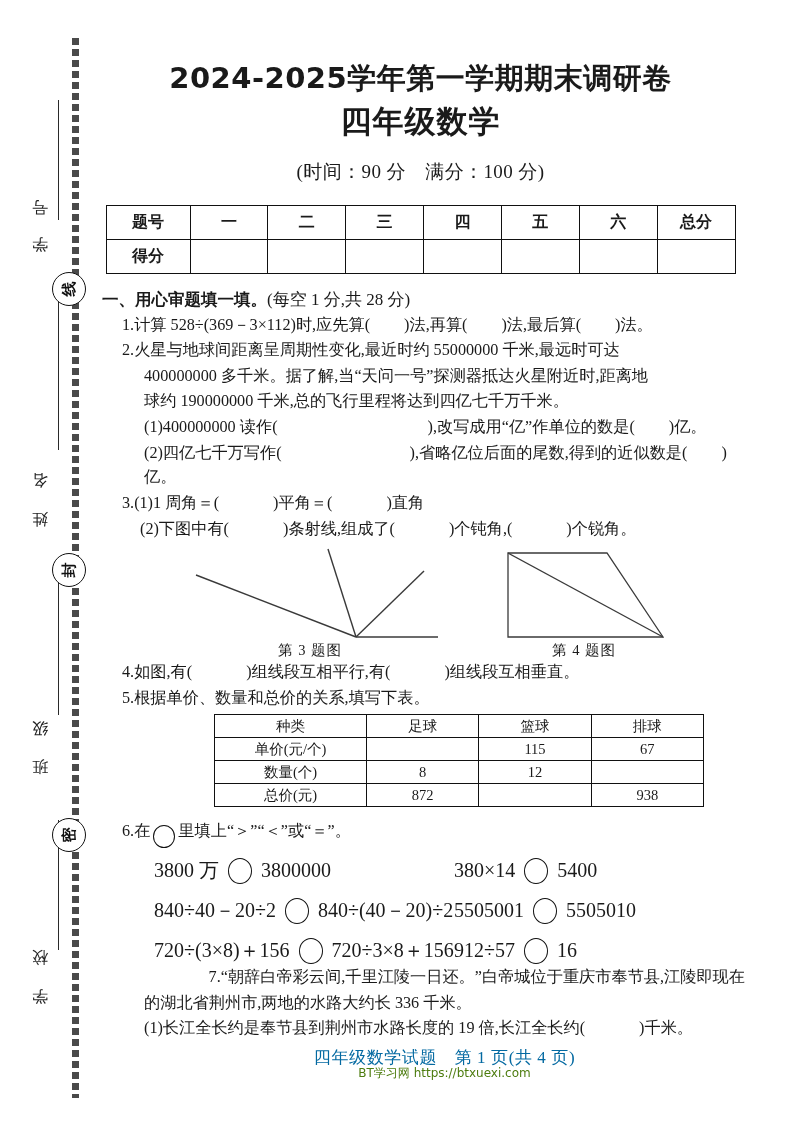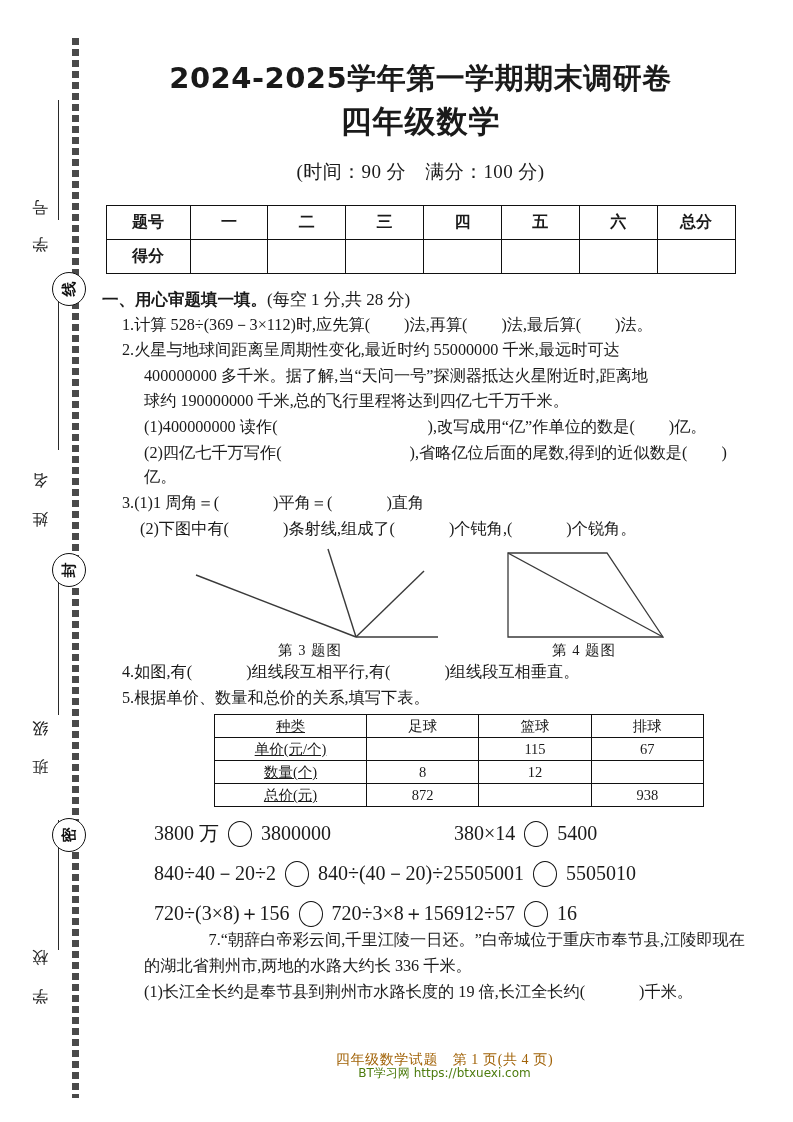--- a/index.html
+++ b/index.html
@@ -143,21 +143,21 @@
     table-layout:fixed;
   }
   .price-table td{
     border:1px solid #111;
     height:23px;
     text-align:center;
     vertical-align:middle;
     font-size:14.5px;
   }
   .price-table tr:first-child td{ font-weight:normal; }
-  .price-table td:first-child{ width:152px;text-decoration:underline; }
+  .price-table td:first-child{ width:152px; }
 
   
   .cmp-wrap{ margin:10px 0 0 0; position:relative; }
   .cmp-line{
     display:flex;
     font-size:20px;
     margin-top:13px;
     align-items:center;
   }
   .cmp-left{ width:358px; padding-left:58px; display:flex; align-items:center; white-space:nowrap;}
@@ -175,23 +175,23 @@
     position:relative; top:4px;
   }
 
   
   .footer{
     position:absolute;
     left:0; right:0; bottom:40px;
     text-align:center;
   }
   .footer-line{
-    font-size:14px;
+    font-size:17px;
     letter-spacing:0.6px;
-    color:#a16207;
+    color:#0369a1;
   }
   .watermark{
     font-family:"DejaVu Sans","Liberation Sans",sans-serif;
     font-size:12px;
     color:#4d7c0f;
     margin-top:-4px;
   }
 </style>
 </head>
 <body>
@@ -318,20 +318,23 @@
     </tr>
     <tr>
       <td>总价(元)</td>
       <td>872</td>
       <td></td>
       <td>938</td>
     </tr>
   </tbody>
     </table>
 
+  <div class="q" style="margin-top:12px;">
+    <span>6.在</span><span class="oval inline-txt"></span><span>里填上“＞”“＜”或“＝”。</span>
+  </div>
 
   <div class="cmp-wrap">
     <div class="cmp-line">
       <div class="cmp-left">
         <span>3800 万</span>
         <span class="oval"></span>
         <span>3800000</span>
       </div>
       <div class="cmp-right">
         <span>380×14</span>

